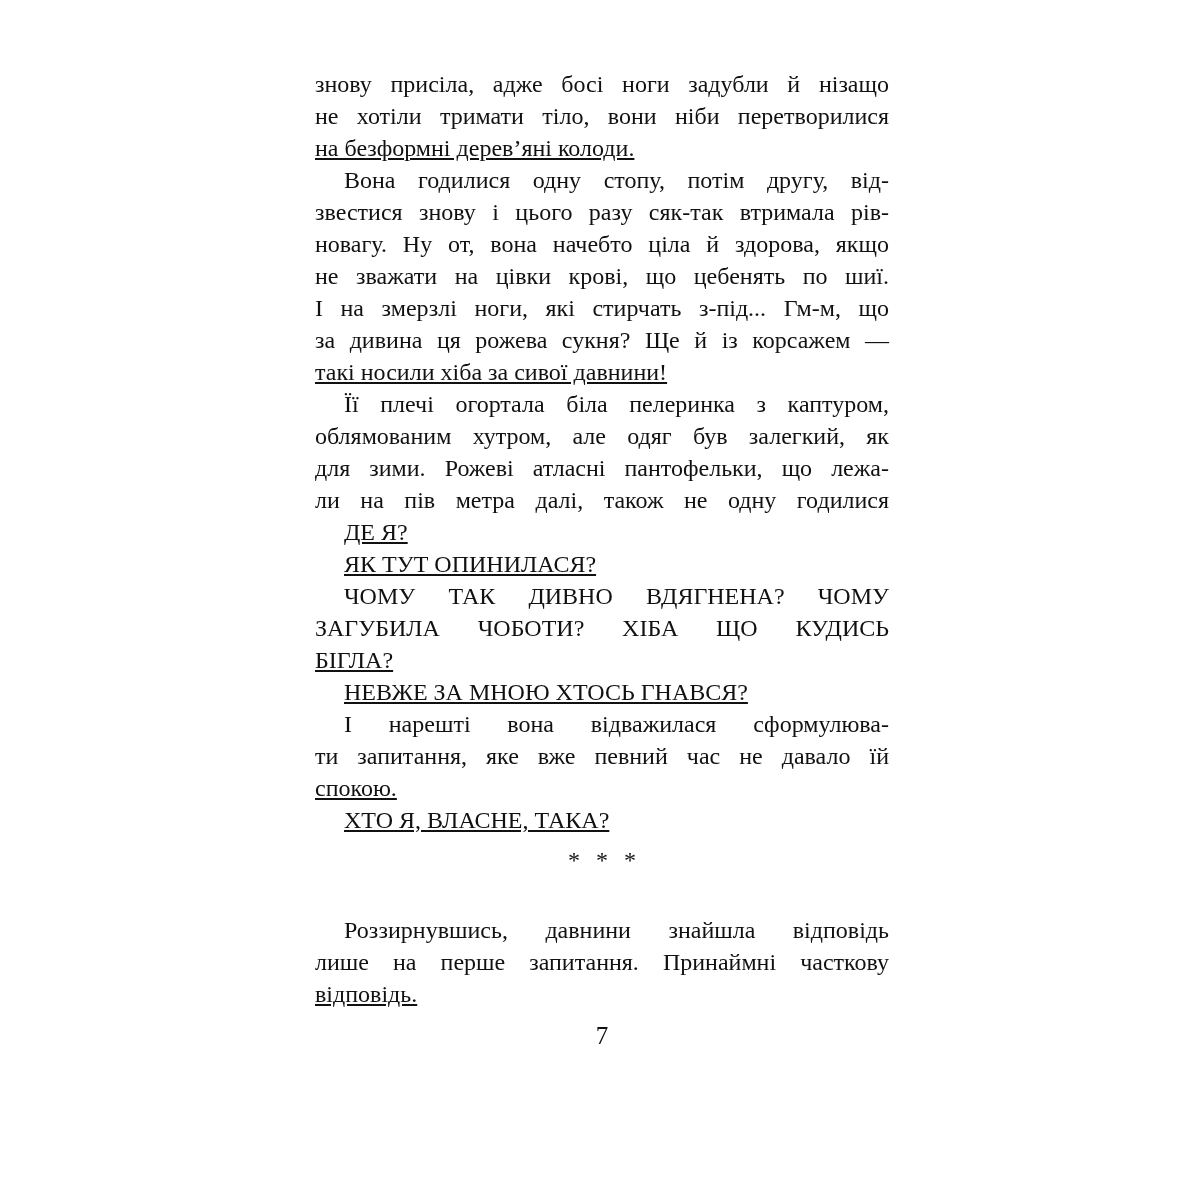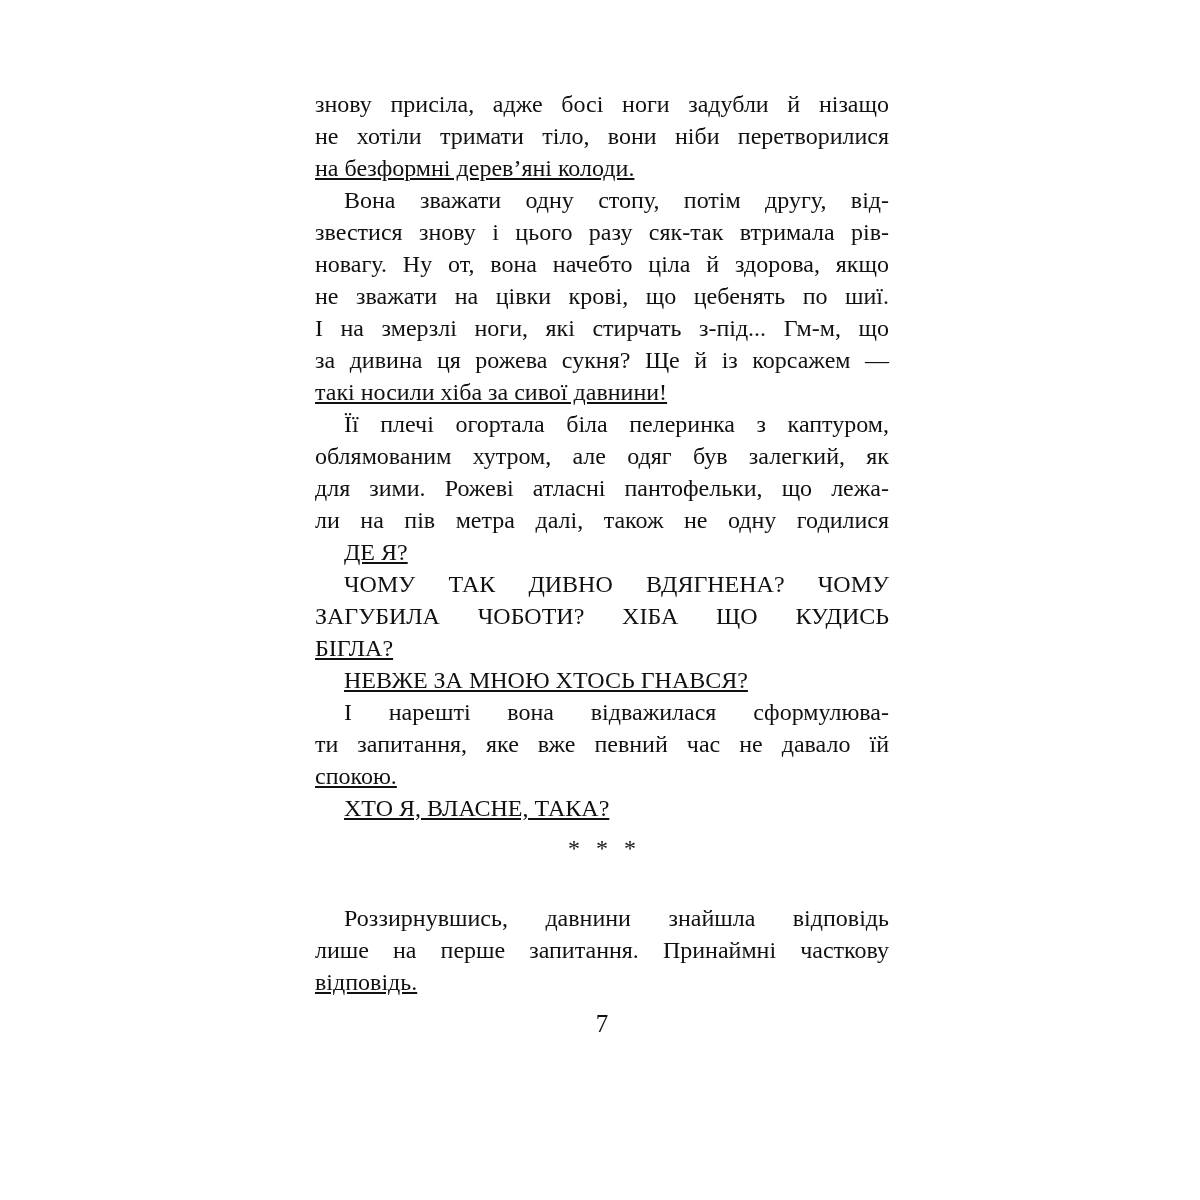--- a/index.html
+++ b/index.html
@@ -12,21 +12,21 @@
     width: 1200px;
     height: 1200px;
     background: #ffffff;
     overflow: hidden;
     font-family: "Liberation Serif", "DejaVu Serif", serif;
     color: #111111;
   }
   .text-col {
     position: absolute;
     left: 315px;
-    top: 88px;
+    top: 68px;
     width: 574px;
     font-size: 24px;
     line-height: 32px;
   }
   .paragraph { margin: 0; }
   .line {
     text-align: justify;
     text-align-last: justify;
     height: 32px;
     white-space: normal;
@@ -54,36 +54,39 @@
 
 <div class="page">
   <div class="text-col">
     <div>
         <div class="paragraph">
           <div class="line">знову присіла, адже босі ноги задубли й нізащо</div>
           <div class="line">не хотіли тримати тіло, вони ніби перетворилися</div>
           <div class="line last">на безформні дерев’яні колоди.</div>
         </div>
         <div class="paragraph">
-          <div class="line indent">Вона зважати одну стопу, потім другу, від-</div>
+          <div class="line indent">Вона годилися одну стопу, потім другу, від-</div>
           <div class="line">звестися знову і цього разу сяк-так втримала рів-</div>
           <div class="line">новагу. Ну от, вона начебто ціла й здорова, якщо</div>
           <div class="line">не зважати на цівки крові, що цебенять по шиї.</div>
           <div class="line">І на змерзлі ноги, які стирчать з-під... Гм-м, що</div>
           <div class="line">за дивина ця рожева сукня? Ще й із корсажем —</div>
           <div class="line last">такі носили хіба за сивої давнини!</div>
         </div>
         <div class="paragraph">
           <div class="line indent">Її плечі огортала біла пелеринка з каптуром,</div>
           <div class="line">облямованим хутром, але одяг був залегкий, як</div>
           <div class="line">для зими. Рожеві атласні пантофельки, що лежа-</div>
           <div class="line">ли на пів метра далі, також не одну годилися</div>
         </div>
         <div class="paragraph">
           <div class="line last indent">ДЕ Я?</div>
+        </div>
+        <div class="paragraph">
+          <div class="line last indent">ЯК ТУТ ОПИНИЛАСЯ?</div>
         </div>
         <div class="paragraph">
           <div class="line indent">ЧОМУ ТАК ДИВНО ВДЯГНЕНА? ЧОМУ</div>
           <div class="line">ЗАГУБИЛА ЧОБОТИ? ХІБА ЩО КУДИСЬ</div>
           <div class="line last">БІГЛА?</div>
         </div>
         <div class="paragraph">
           <div class="line last indent">НЕВЖЕ ЗА МНОЮ ХТОСЬ ГНАВСЯ?</div>
         </div>
         <div class="paragraph">

